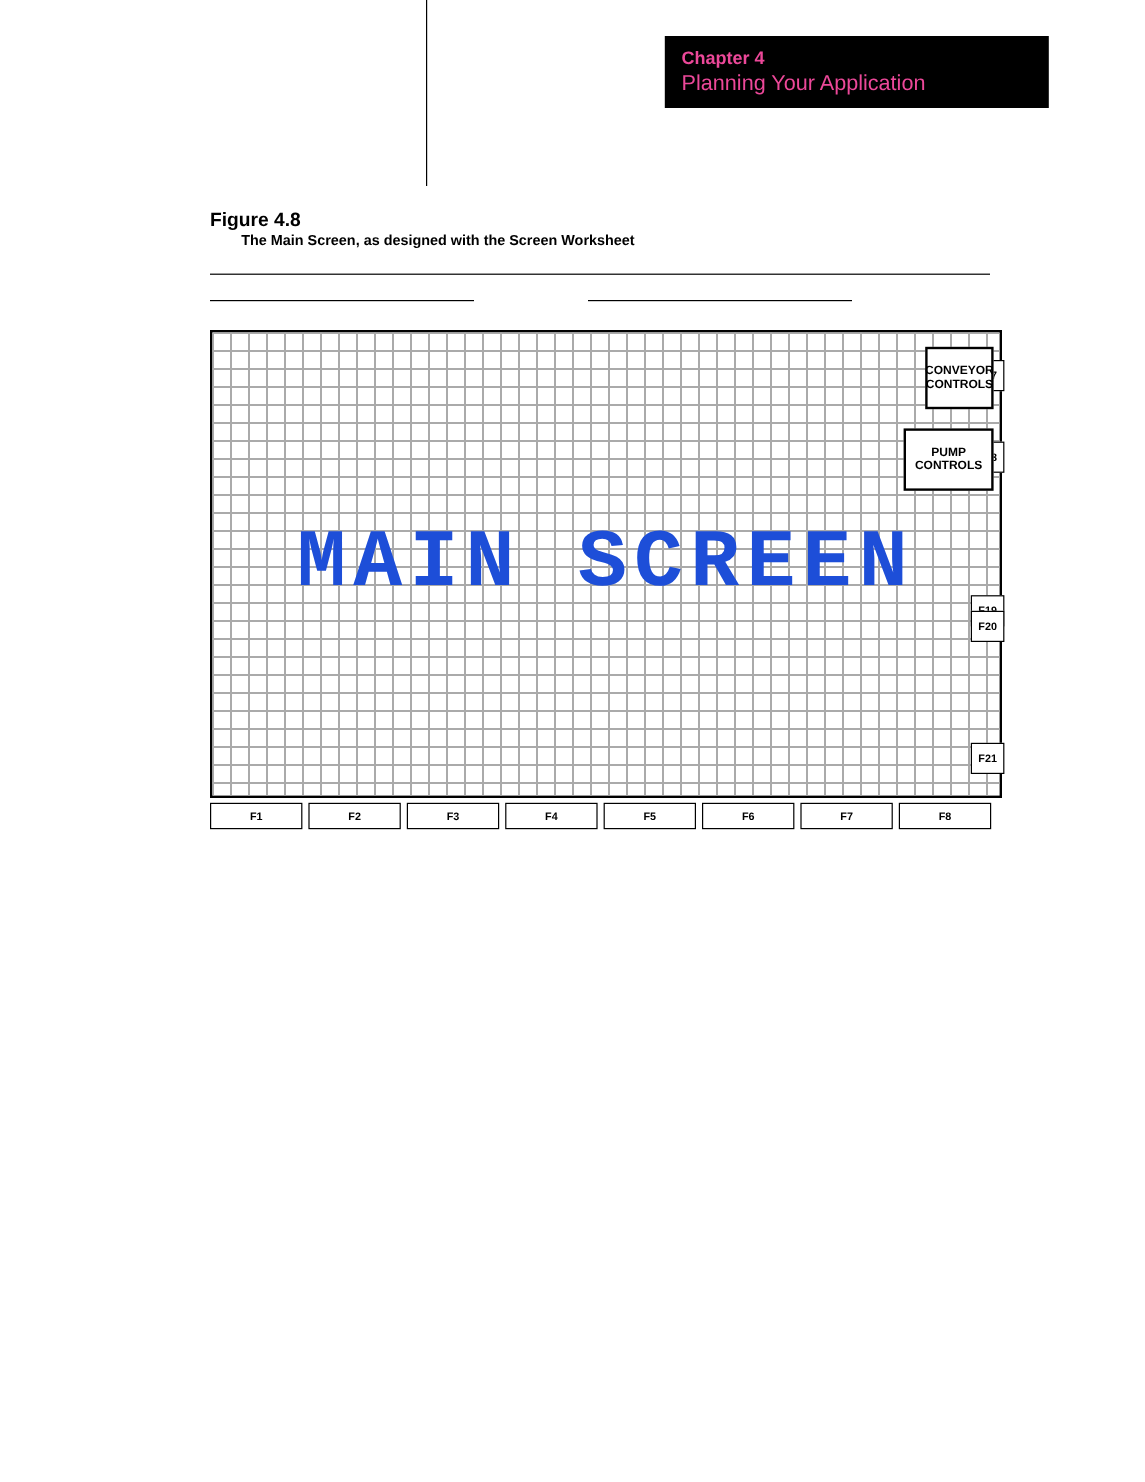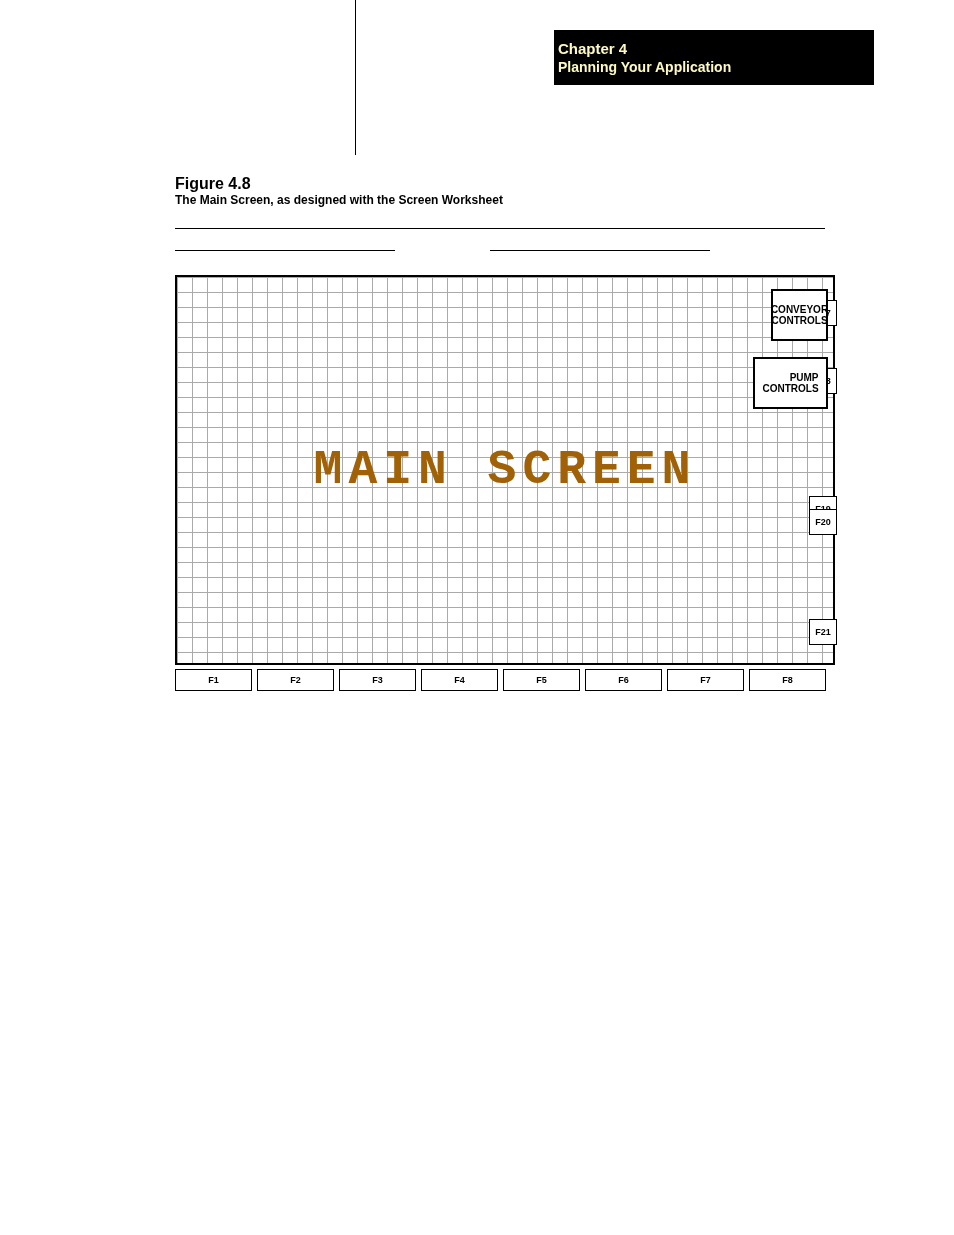--- a/index.html
+++ b/index.html
@@ -11,30 +11,30 @@
       position: relative;
     }
 
     
     .chapter-header {
       position: absolute;
       top: 30px;
       right: 80px;
       width: 320px;
       background: #000000;
-      color: #fef9c3;
-      padding: 10px 4px;
+      color: #ec4899;
+      padding: 10px 14px;
     }
     .chapter-number {
       font-size: 15px;
       font-weight: bold;
     }
     .chapter-title {
-      font-size: 14px;
-      font-weight: bold;
+      font-size: 18px;
+      font-weight: normal;
       margin-top: 2px;
     }
 
     
     .vertical-line {
       position: absolute;
       top: 0;
       left: 355px;
       width: 1px;
       height: 155px;
@@ -47,20 +47,21 @@
       top: 175px;
       left: 175px;
     }
     .figure-caption .figure-label {
       font-size: 16px;
       font-weight: bold;
     }
     .figure-caption .figure-desc {
       font-size: 12px;
       font-weight: bold;
+      margin-left: 26px;
     }
 
     
     .hline-long {
       position: absolute;
       top: 228px;
       left: 175px;
       width: 650px;
       height: 1px;
       background: #000;
@@ -110,24 +111,24 @@
         repeating-linear-gradient(to right, #aaa 0px, #aaa 1px, transparent 1px, transparent 15px),
         repeating-linear-gradient(to bottom, #aaa 0px, #aaa 1px, transparent 1px, transparent 15px);
     }
 
     
     .main-screen-text {
       position: absolute;
       top: 50%;
       left: 50%;
       transform: translate(-50%, -50%);
-      font-size: 48px;
+      font-size: 68px;
       font-weight: bold;
       font-family: 'Courier New', monospace;
-      color: #a16207;
+      color: #1d4ed8;
       letter-spacing: 6px;
       white-space: nowrap;
       z-index: 10;
     }
 
     
     .conveyor-btn {
       position: absolute;
       top: 12px;
       right: 5px;
@@ -151,21 +152,21 @@
       position: absolute;
       top: 80px;
       right: 5px;
       width: 75px;
       height: 52px;
       border: 2px solid #000;
       background: #fff;
       display: flex;
       align-items: center;
       justify-content: center;
-      text-align: right;
+      text-align: center;
       font-size: 10px;
       font-weight: bold;
       font-family: Arial, sans-serif;
       line-height: 1.1;
       z-index: 20;
     }
 
     
     .fkey-right {
       position: absolute;

